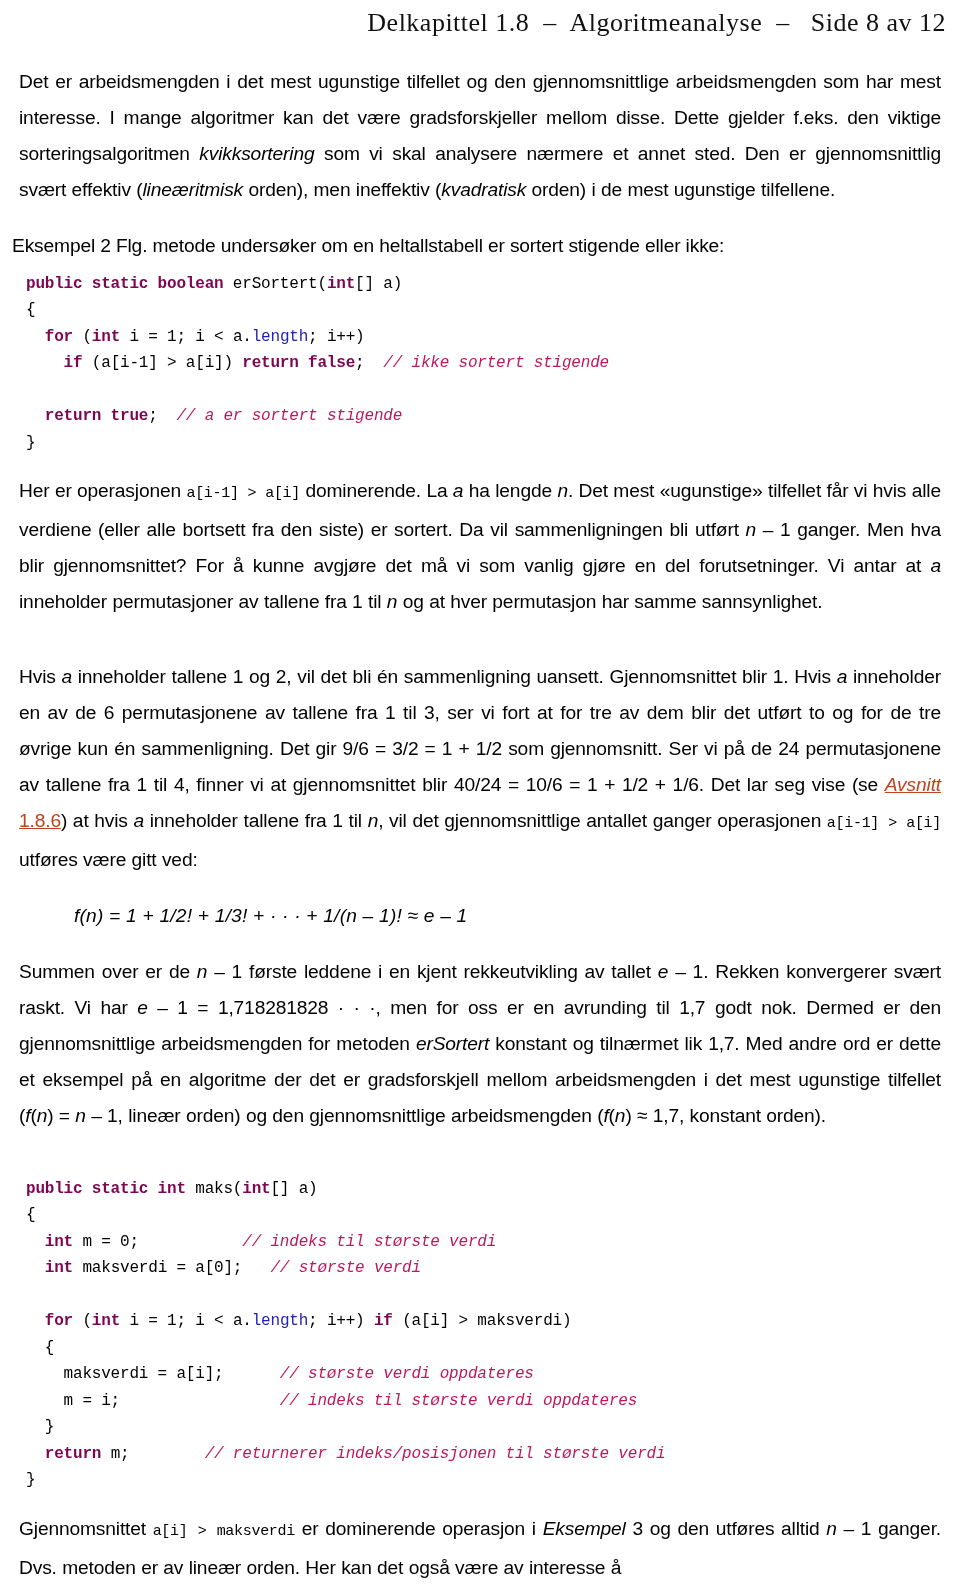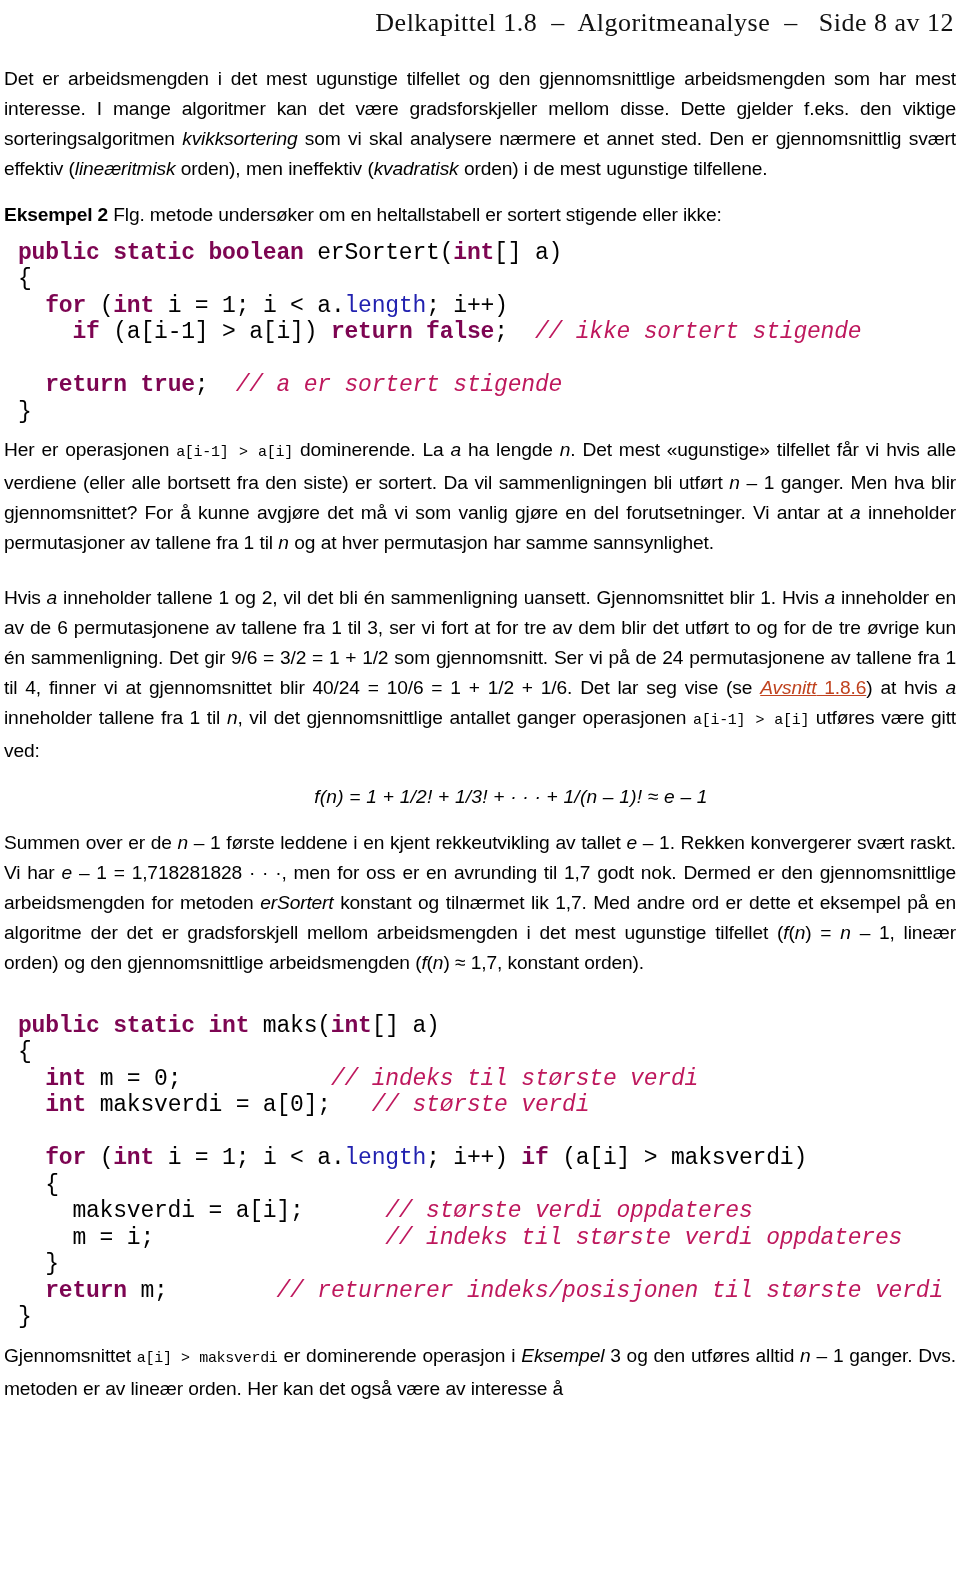--- a/index.html
+++ b/index.html
@@ -12,41 +12,41 @@
     height: 1584px;
     overflow: hidden;
     font-family: "Liberation Sans", sans-serif;
     color: #000000;
   }
   .page {
     width: 960px;
     height: 1248px;
     position: relative;
     box-sizing: border-box;
-    padding: 0 4px;
+    padding: 0 12px;
   }
 
   
   .page-header {
     font-family: "Liberation Serif", serif;
     font-size: 26px;
     text-align: right;
     letter-spacing: 0.5px;
     padding-top: 8px;
     padding-right: 2px;
     white-space: pre;
     color: #111;
   }
 
   
   .para {
     font-size: 19.2px;
-    line-height: 30px;
+    line-height: 36px;
     text-align: justify;
-    margin: 0;
+    margin: 7px;
     padding: 0;
     letter-spacing: -0.15px;
     word-spacing: 0.2px;
   }
   .para.first { margin-top: 26px; }
   .gap { height: 25px; }
   .gap-sm { height: 16px; }
   .gap-xs { height: 10px; }
 
   i, .it { font-style: italic; }
@@ -58,49 +58,48 @@
   }
 
   .link {
     color: #C0431F;
   }
   .link .it { }
 
   
   .code {
     font-family: "Liberation Mono", "DejaVu Sans Mono", monospace;
-    font-size: 23px;
+    font-size: 16px;
     line-height: 26.5px;
     white-space: pre;
     margin: 0;
     padding-left: 14px;
     letter-spacing: -0.2px;
     color: #000;
   }
   .kw  { color: #7D0552; font-weight: bold; }
   .cm  { color: #be185d; font-style: italic; text-align: center; }
   .fld { color: #2222B0; text-align: center; }
 
   
   .exline {
     font-size: 19.2px;
     line-height: 29.5px;
     margin: 0;
     letter-spacing: -0.15px;
   }
-  .exline .lbl { font-weight: bold; }
+  .exline .lbl { font-weight: normal; }
 
   
   .formula {
     font-size: 19.2px;
     line-height: 29.5px;
     margin: 0;
     padding-left: 62px;
     letter-spacing: 0.2px;
-    text-align: center;
   }
 </style>
 </head>
 <body>
 
 <div class="page">
 
   <div class="page-header">Delkapittel 1.8  –  Algoritmeanalyse  –   Side 8 av 12</div>
 
   <p class="para first"><span>Det er arbeidsmengden i det mest ugunstige tilfellet og den gjennomsnittlige arbeidsmengden som har mest interesse. I mange algoritmer kan det være gradsforskjeller mellom disse. Dette gjelder f.eks. den viktige sorteringsalgoritmen </span><i>kvikksortering</i><span> som vi skal analysere nærmere et annet sted. Den er gjennomsnittlig svært effektiv (</span><i>lineæritmisk</i><span> orden), men ineffektiv (</span><i>kvadratisk</i><span> orden) i de mest ugunstige tilfellene.</span></p>

